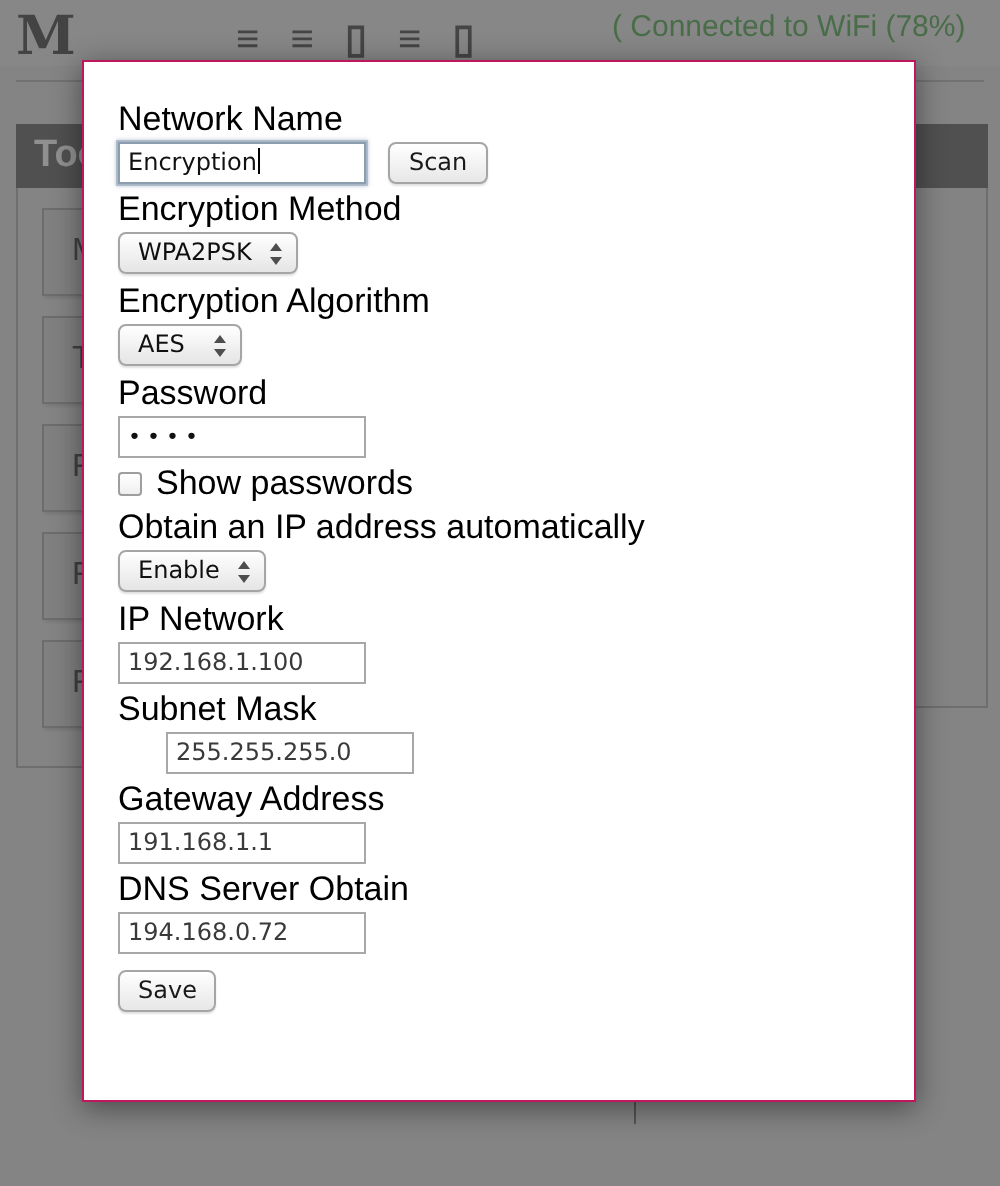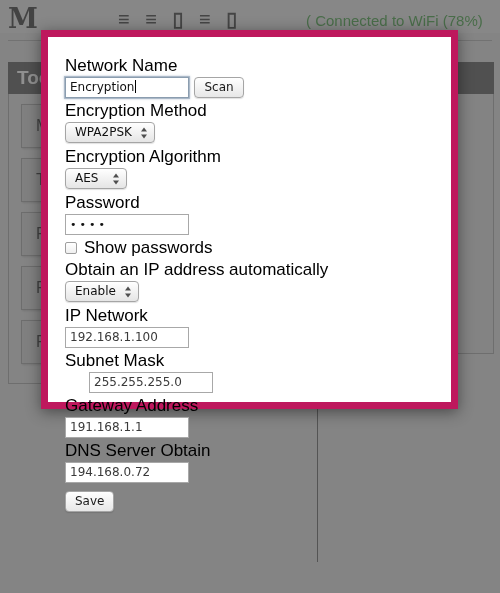--- a/index.html
+++ b/index.html
@@ -45,21 +45,21 @@
   #bg-nav {
     position: absolute;
     left: 118px; top: 7px;
     font-size: 20px;
     font-weight: bold;
     color: #222;
     letter-spacing: 5px;
   }
   #bg-status-line1 {
     position: absolute;
-    left: 306px; top: 12px;
+    left: 306px; top: 5px;
     font-size: 15px;
     color: #2e8b2e;
     white-space: nowrap;
   }
   #bg-status-line2 {
     position: absolute;
     left: 306px; top: 44px;
     font-size: 15px;
     color: #2e8b2e;
     white-space: nowrap;
@@ -147,23 +147,23 @@
     inset: 0;
     background: rgba(90,90,90,0.62);
   }
 
   
   #modal {
     position: absolute;
     left: 41px;
     top: 30px;
     width: 417px;
-    height: 379px;
+    height: 521px;
     background: #ffffff;
-    border: 7px solid #be185d;
+    border: 1px solid #be185d;
     box-shadow: 0 3px 14px rgba(0,0,0,0.45);
     padding: 18px 0 0 17px;
   }
 
   .field-label {
     font-size: 17px;
     color: #000;
     line-height: 21px;
     margin: 0 0 1px 0;
     white-space: nowrap;
@@ -208,21 +208,21 @@
     letter-spacing: 3px;
     color: #111;
   }
 
   
   .mac-button {
     display: inline-block;
     height: 21px;
     min-width: 44px;
     padding: 0 9px;
-    margin-left: 1px;
+    margin-left: 7px;
     border: 1px solid #a5a5a5;
     border-radius: 4px;
     background: linear-gradient(#ffffff, #e7e7e7);
     font-family: "DejaVu Sans", sans-serif;
     font-size: 12px;
     color: #1a1a1a;
     line-height: 19px;
     text-align: center;
     vertical-align: middle;
     box-shadow: 0 1px 1px rgba(0,0,0,0.12);

